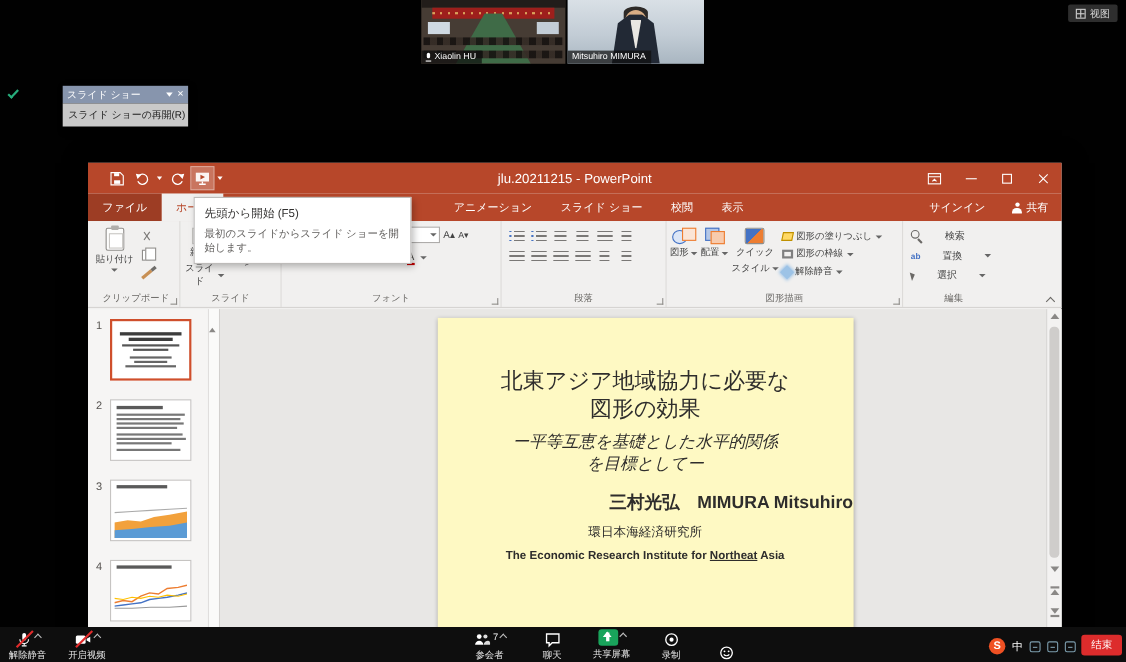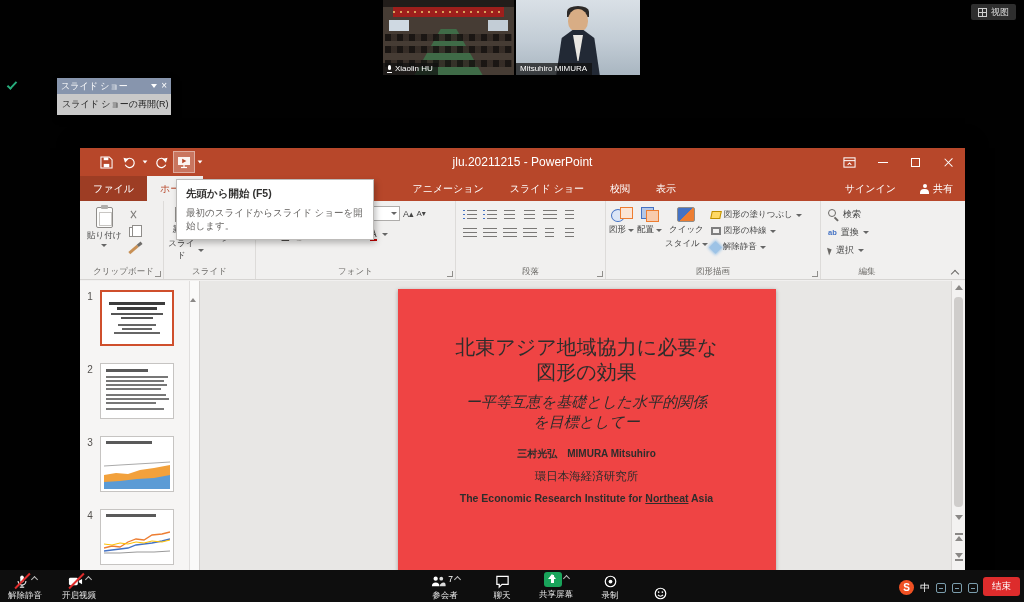--- a/index.html
+++ b/index.html
@@ -1,21 +1,21 @@
 <!DOCTYPE html>
 <html><head>
 <meta charset="utf-8">
 <style>
   * { margin:0; padding:0; box-sizing:border-box; }
   html,body { width:1024px; height:602px; background:#000; overflow:hidden; }
   body { font-family:"Liberation Sans","DejaVu Sans",sans-serif; }
   .screen { position:relative; width:1024px; height:602px; background:#010101; overflow:hidden; }
 
   
-  .video { position:absolute; top:0; height:75px; overflow:hidden; background:#222;padding-left:20px; }
+  .video { position:absolute; top:0; height:58px; overflow:hidden; background:#222;padding-left:20px; }
   .video-room { left:383px; width:131px; background:#463c34; }
   .vr-ceiling { position:absolute; top:0; left:0; right:0; height:7px; background:#221d1a; }
   .vr-banner { position:absolute; top:7px; left:10px; right:10px; height:10px; background:#9e1f1c;
                background-image:repeating-linear-gradient(90deg, rgba(233,196,106,.8) 0 2px, transparent 2px 7px); background-size:100% 2px; background-position:0 4px; background-repeat:no-repeat; }
   .vr-screenL { position:absolute; top:20px; left:6px; width:20px; height:11px; background:#cfd9e2; }
   .vr-screenR { position:absolute; top:20px; right:6px; width:20px; height:11px; background:#c3cdd6; }
   .vr-aisle { position:absolute; bottom:0; left:0; right:0; height:46px; background:#3f6b47;
               clip-path:polygon(44% 0, 56% 0, 76% 100%, 24% 100%); }
   .vr-row { position:absolute; left:2px; right:2px; height:7px;
             background:repeating-linear-gradient(90deg,#161210 0 6px,#342b25 6px 12px); opacity:.9; }
@@ -138,55 +138,55 @@
   .arrange-ic::after { content:""; position:absolute; right:0; bottom:0; width:11px; height:10px; background:#f8cbad; border:1px solid #ed7d31; }
   .qs-ic { width:18px; height:15px; margin-top:3px; background:linear-gradient(135deg,#4472c4 0 50%,#ed7d31 50% 100%); border:1px solid #8f8d8a; border-radius:2px; }
   .drawcol { display:flex; flex-direction:column; gap:4px; padding-top:5px; }
   .drawrow { display:flex; align-items:center; gap:3px; font-size:8.5px; color:#444; white-space:nowrap; }
   .fill-ic { width:10px; height:8px; background:#ffd965; border:1px solid #bf9000; transform:skewX(-12deg); }
   .oline-ic { width:10px; height:8px; border:2px solid #7f7f7f; }
   .fx-ic { width:9px; height:9px; background:#9dc3e6; transform:rotate(45deg); box-shadow:0 0 3px 1px #9dc3e6; }
 
   .g-edit { width:92px; }
   .editcol { display:flex; flex-direction:column; gap:5px; padding-top:4px; padding-left:4px; }
-  .editrow { display:flex; align-items:center; gap:4px; font-size:9px; color:#444; white-space:nowrap; }
+  .editrow { display:flex; align-items:center; gap:20px; font-size:9px; color:#444; white-space:nowrap; }
   .mag-ic { position:relative; width:11px; height:11px; }
   .mag-ic::before { content:""; position:absolute; top:0; left:0; width:6px; height:6px; border:1.4px solid #6b6966; border-radius:50%; }
   .mag-ic::after { content:""; position:absolute; bottom:0; right:1px; width:4.5px; height:1.6px; background:#6b6966; transform:rotate(45deg); }
   .repl-ic { font-size:7.5px; color:#4472c4; font-weight:bold; }
   .sel-ic { width:0; height:0; border-left:4px solid #6b6966; border-top:3px solid transparent; border-bottom:5px solid transparent; transform:rotate(-15deg); }
   .collapse-chev { position:absolute; right:6px; bottom:3px; width:7px; height:7px; }
   .collapse-chev::before { content:""; position:absolute; left:0; top:2px; width:5px; height:5px; border-left:1.4px solid #6b6966; border-top:1.4px solid #6b6966; transform:rotate(45deg); }
 
   
   .tooltip { position:absolute; left:96px; top:31px; width:198px; height:61px; background:#fff; border:1px solid #bdbbb9;
              box-shadow:2px 3px 6px rgba(0,0,0,.25); z-index:60; padding:7px 9px; }
-  .tt-title { font-size:10.5px; font-weight:bold; color:#323130; margin-bottom:5px; white-space:nowrap; }
+  .tt-title { font-size:10.5px; font-weight:normal; color:#323130; margin-bottom:5px; white-space:nowrap; }
   .tt-body { font-size:9.5px; color:#605e5c; line-height:13px; }
 
   
   .workspace { position:absolute; top:133px; left:0; right:0; bottom:0; background:#e8e7e5; display:flex; }
   .thumbs { width:120px; background:#f6f5f4; border-right:1px solid #d2d0ce; position:relative; padding-top:9px; }
   .thumb-item { display:flex; margin-bottom:17px; }
   .tnum { width:20px; text-align:center; font-size:10px; color:#55524f; padding-top:1px; }
   .tbox { width:74px; height:56px; background:#fff; border:1px solid #c6c4c2; position:relative; overflow:hidden; }
   .tbox-sel { border:2px solid #cf4f2c; }
   .tl { position:absolute; left:50%; transform:translateX(-50%); background:#3c3c3c; }
   .tp { position:absolute; background:#5a5a5a; }
   .thumb-scroll { position:absolute; top:0; right:0; bottom:0; width:10px; background:#fafaf9; border-left:1px solid #e0dedd; }
   .tri-up-s { width:0; height:0; border-left:3.5px solid transparent; border-right:3.5px solid transparent; border-bottom:4.5px solid #8a8886; margin:4px auto 0; }
 
   .editor { flex:1; position:relative; overflow:hidden; }
-  .slide { position:absolute; top:8px; left:50%; margin-left:-178px; width:378px; height:288px; background:#ef4444;
+  .slide { position:absolute; top:8px; left:50%; margin-left:-178px; width:378px; height:288px; background:#fef9c3;
            box-shadow:0 1px 4px rgba(0,0,0,.3); text-align:center; color:#2e2d2c; }
   .sl-t { font-size:20px; line-height:25px; }
   .sl-t1 { padding-top:46px; }
   .sl-s { font-size:15px; line-height:20px;font-style:italic; }
   .sl-s1 { margin-top:7px; }
-  .sl-author { margin-top:15px; font-size:10px; font-weight:bold; }
+  .sl-author { margin-top:15px; font-size:16px; font-weight:bold;text-align:right; }
   .sl-org { margin-top:8px; font-size:11.5px; }
   .sl-en { margin-top:8px; font-size:10.5px; font-weight:bold; }
   .sl-en .u { text-decoration:underline; }
 
   .vscroll { width:14px; background:#f3f2f1; border-left:1px solid #d8d6d4; position:relative; }
   .vs-up { position:absolute; top:4px; left:50%; transform:translateX(-50%); width:0; height:0;
            border-left:4px solid transparent; border-right:4px solid transparent; border-bottom:5px solid #8a8886; }
   .vs-thumb { position:absolute; top:16px; left:2px; width:9px; height:210px; background:#cfcdcb; border-radius:4px; }
   .vs-down { position:absolute; top:234px; left:50%; transform:translateX(-50%); width:0; height:0;
              border-left:4px solid transparent; border-right:4px solid transparent; border-top:5px solid #8a8886; }

